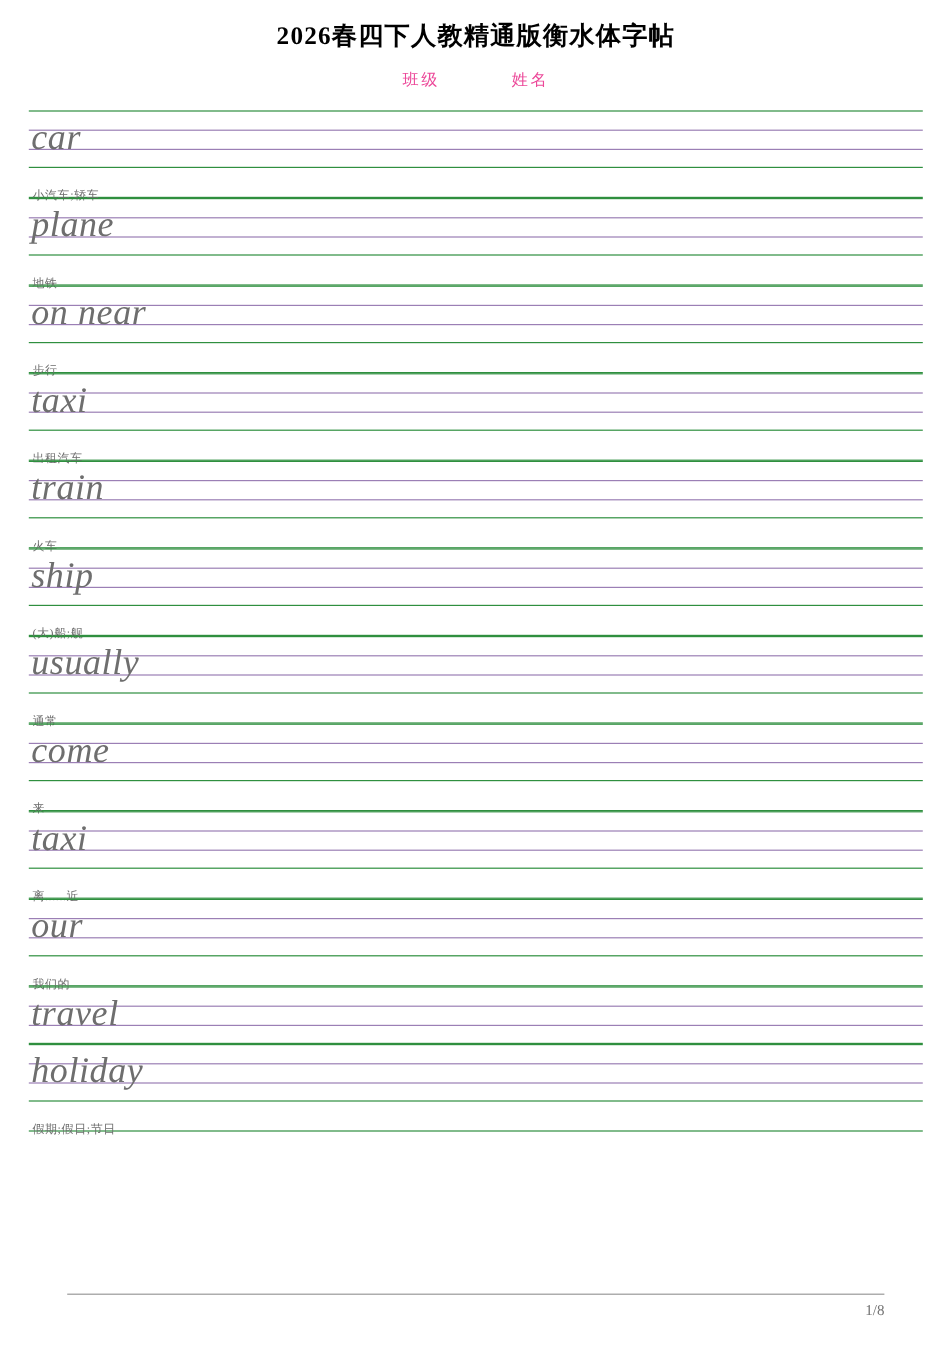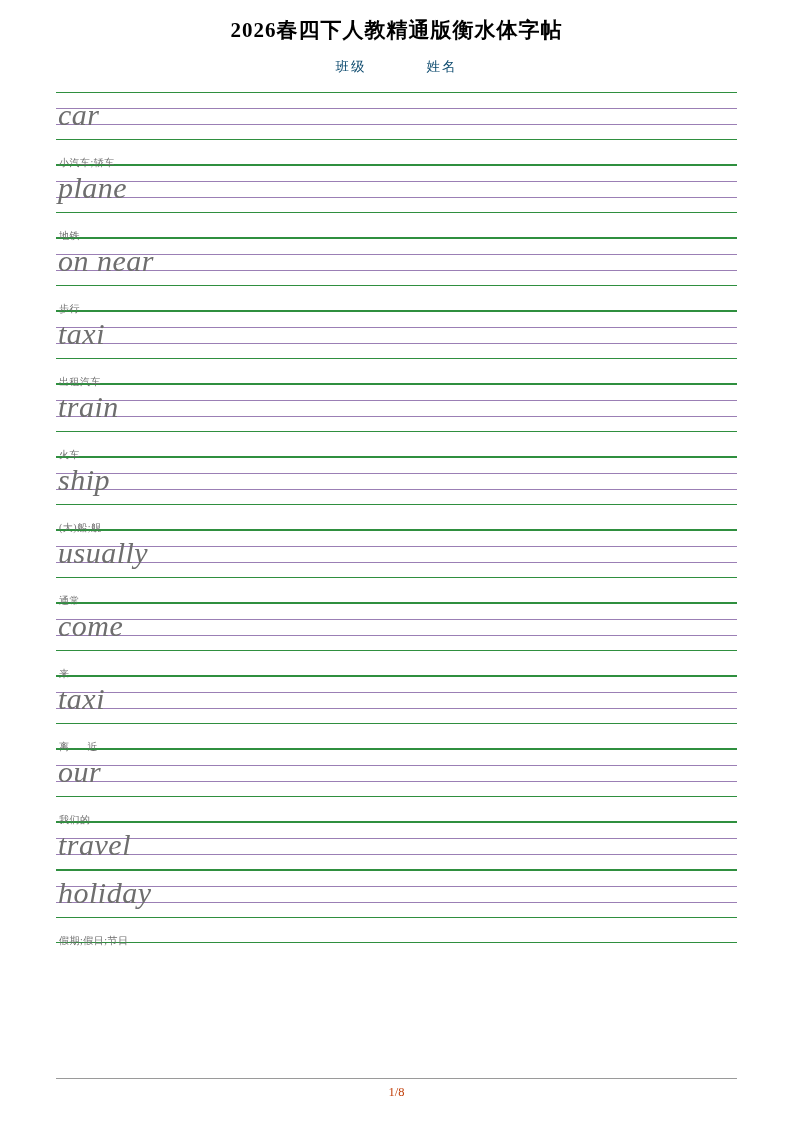--- a/index.html
+++ b/index.html
@@ -12,41 +12,41 @@
     background: #ffffff;
     font-family: "Liberation Serif", serif;
     position: relative;
     overflow: hidden;
   }
   .page {
     position: relative;
     width: 793px;
     height: 1122px;
     box-sizing: border-box;
-    padding: 0 56px;
+    padding: 0 24px;
   }
   .title {
     text-align: center;
     font-family: "Liberation Serif", serif;
     font-weight: bold;
     font-size: 21px;
     letter-spacing: 1px;
     color: #000;
     padding-top: 16px;
     line-height: 28px;
   }
   .meta-row {
     display: flex;
     justify-content: center;
     align-items: center;
     gap: 60px;
     margin-top: 14px;
     font-size: 13.5px;
     font-family: "Liberation Serif", serif;
-    color: #0c4a6e;
+    color: #ec4899;
     letter-spacing: 2px;
   }
   .meta-item {
     display: inline-block;
   }
   .sheet {
     margin-top: 16px;
     position: relative;
   }
   
@@ -102,24 +102,24 @@
     position: absolute;
     left: 56px;
     right: 56px;
     bottom: 22px;
   }
   .footer-rule {
     border-top: 1px solid #9a9a9a;
     margin-bottom: 6px;
   }
   .footer-page {
-    text-align: center;
+    text-align: right;
     font-size: 12.5px;
     font-family: "Liberation Serif", serif;
-    color: #c2410c;
+    color: #737373;
   }
 </style>
 </head>
 <body>
 
 <div class="page">
 
   <div class="title">2026春四下人教精通版衡水体字帖</div>
 
   <div class="meta-row">

